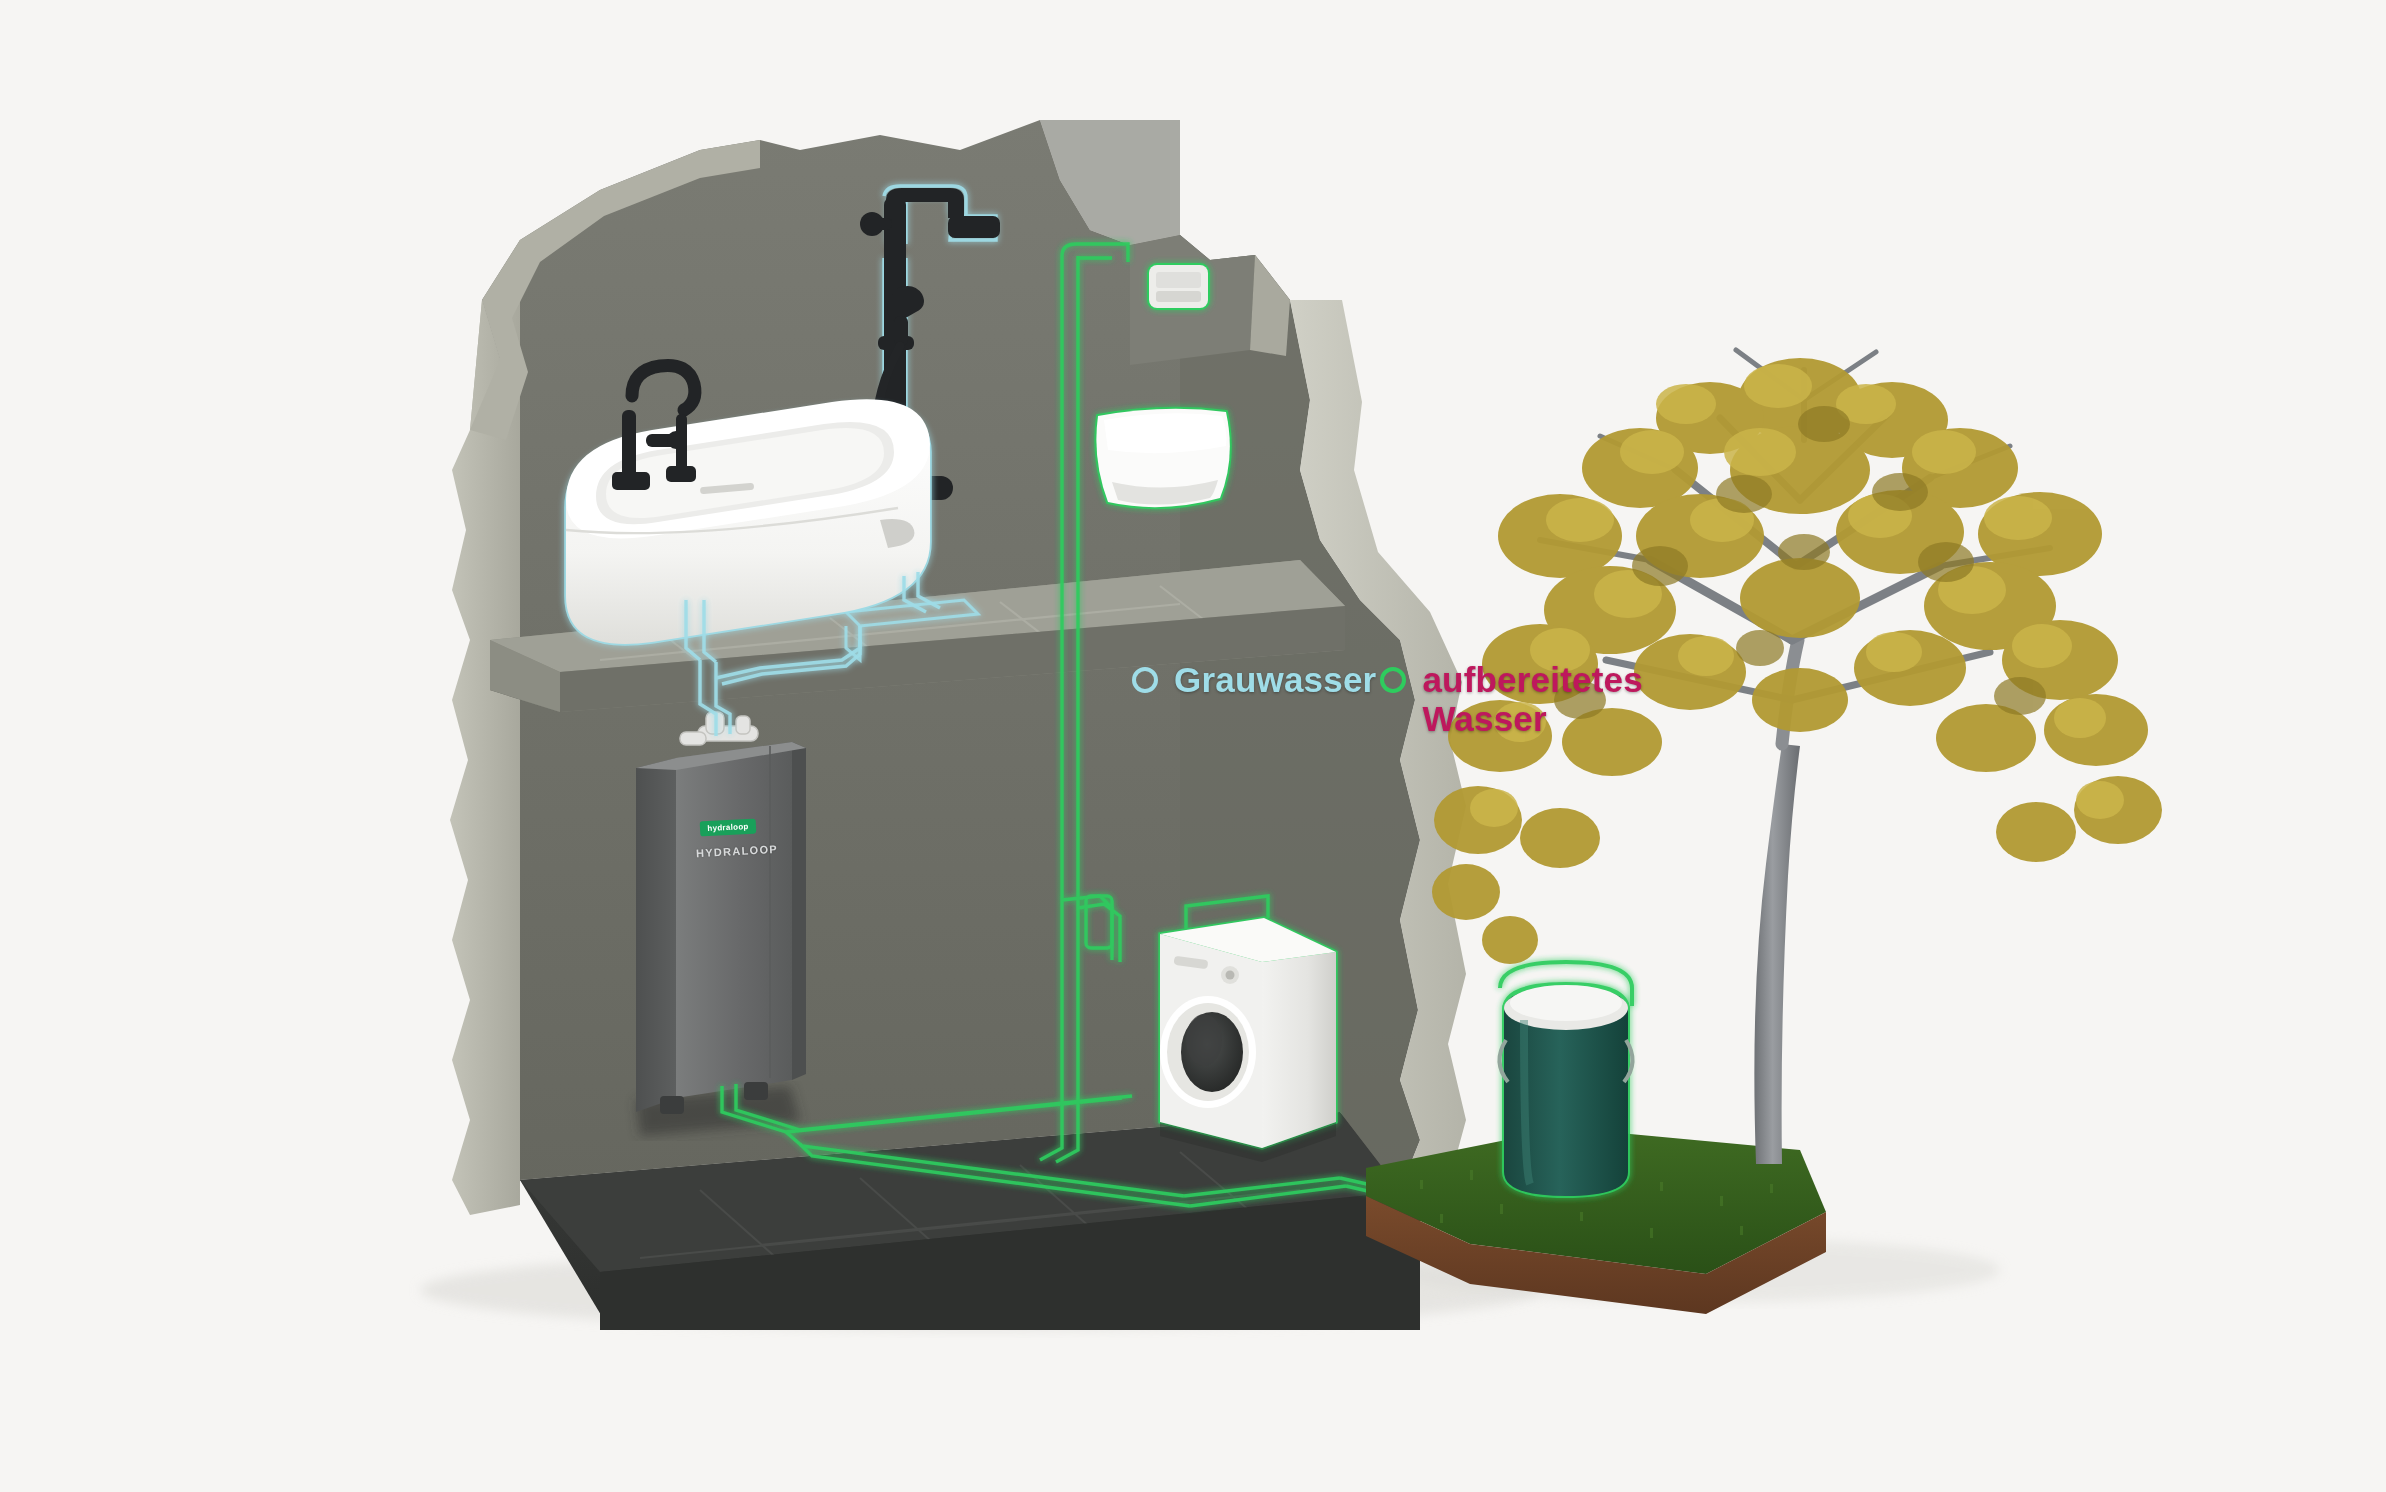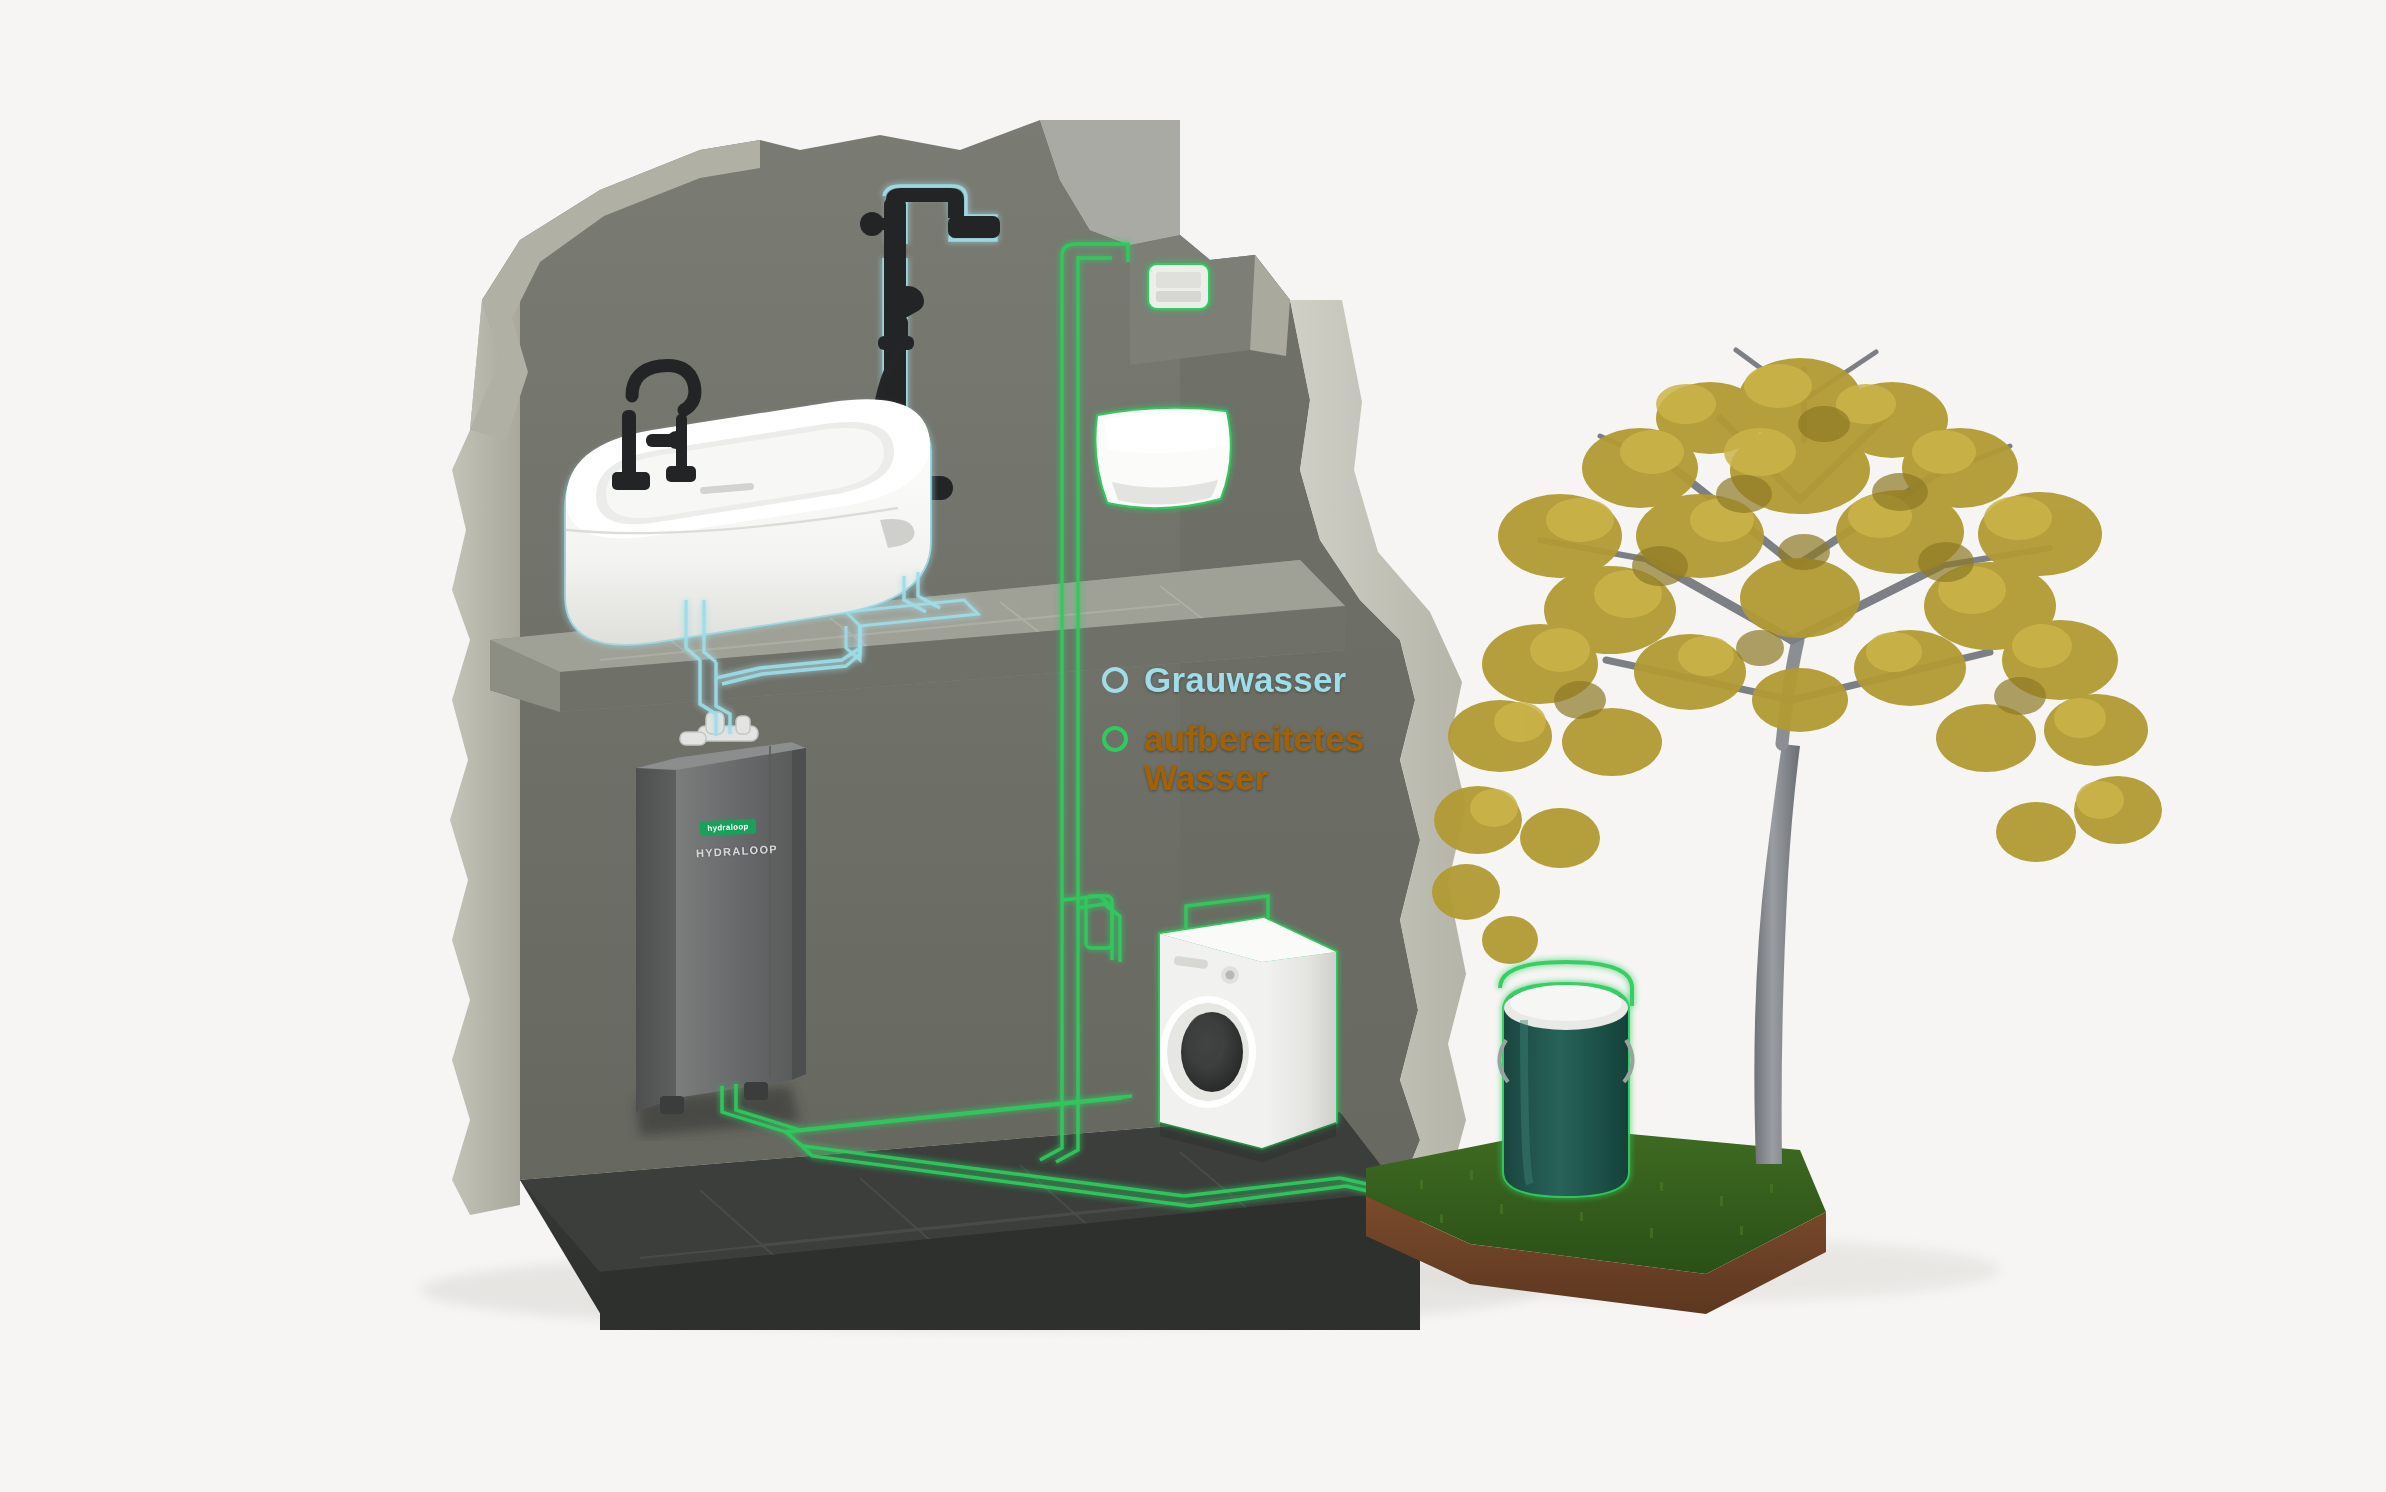--- a/index.html
+++ b/index.html
@@ -8,37 +8,37 @@
     width:2386px;height:1492px;
     background:#f6f5f3;
     font-family:"Liberation Sans", sans-serif;
     overflow:hidden;
   }
   #stage{position:relative;width:2386px;height:1492px;background:#f6f5f3;overflow:hidden;}
   #svgscene{position:absolute;left:0;top:0;width:2386px;height:1492px;}
 
   
   #legend{
-    position:absolute;left:1102px;top:660px;
-    display:flex;flex-direction:column;gap:20px;
+    position:absolute;left:1132px;top:660px;
+    display:flex;flex-direction:row;gap:4px;
     z-index:40;
   }
   .leg-row{display:flex;align-items:flex-start;gap:16px;}
   .leg-dot{
     flex:0 0 auto;width:26px;height:26px;border-radius:50%;
     border:4px solid #9fdde8;box-sizing:border-box;margin-top:7px;
   }
   .leg-dot.green{border-color:#2ecc5e;}
   .leg-text{
     font-size:35px;font-weight:bold;line-height:1.12;
     letter-spacing:.2px;max-width:260px;
     text-shadow:0 1px 3px rgba(0,0,0,.35);
   }
   .leg-text.grey{color:#9fdde8;}
-  .leg-text.green{color:#a16207;}
+  .leg-text.green{color:#be185d;}
 
   
   #hl-badge{
     position:absolute;left:700px;top:820px;
     width:56px;height:15px;border-radius:3px;
     background:#19a05a;z-index:30;
     transform:rotate(-3deg);
     display:flex;align-items:center;justify-content:center;
     overflow:hidden;
   }

